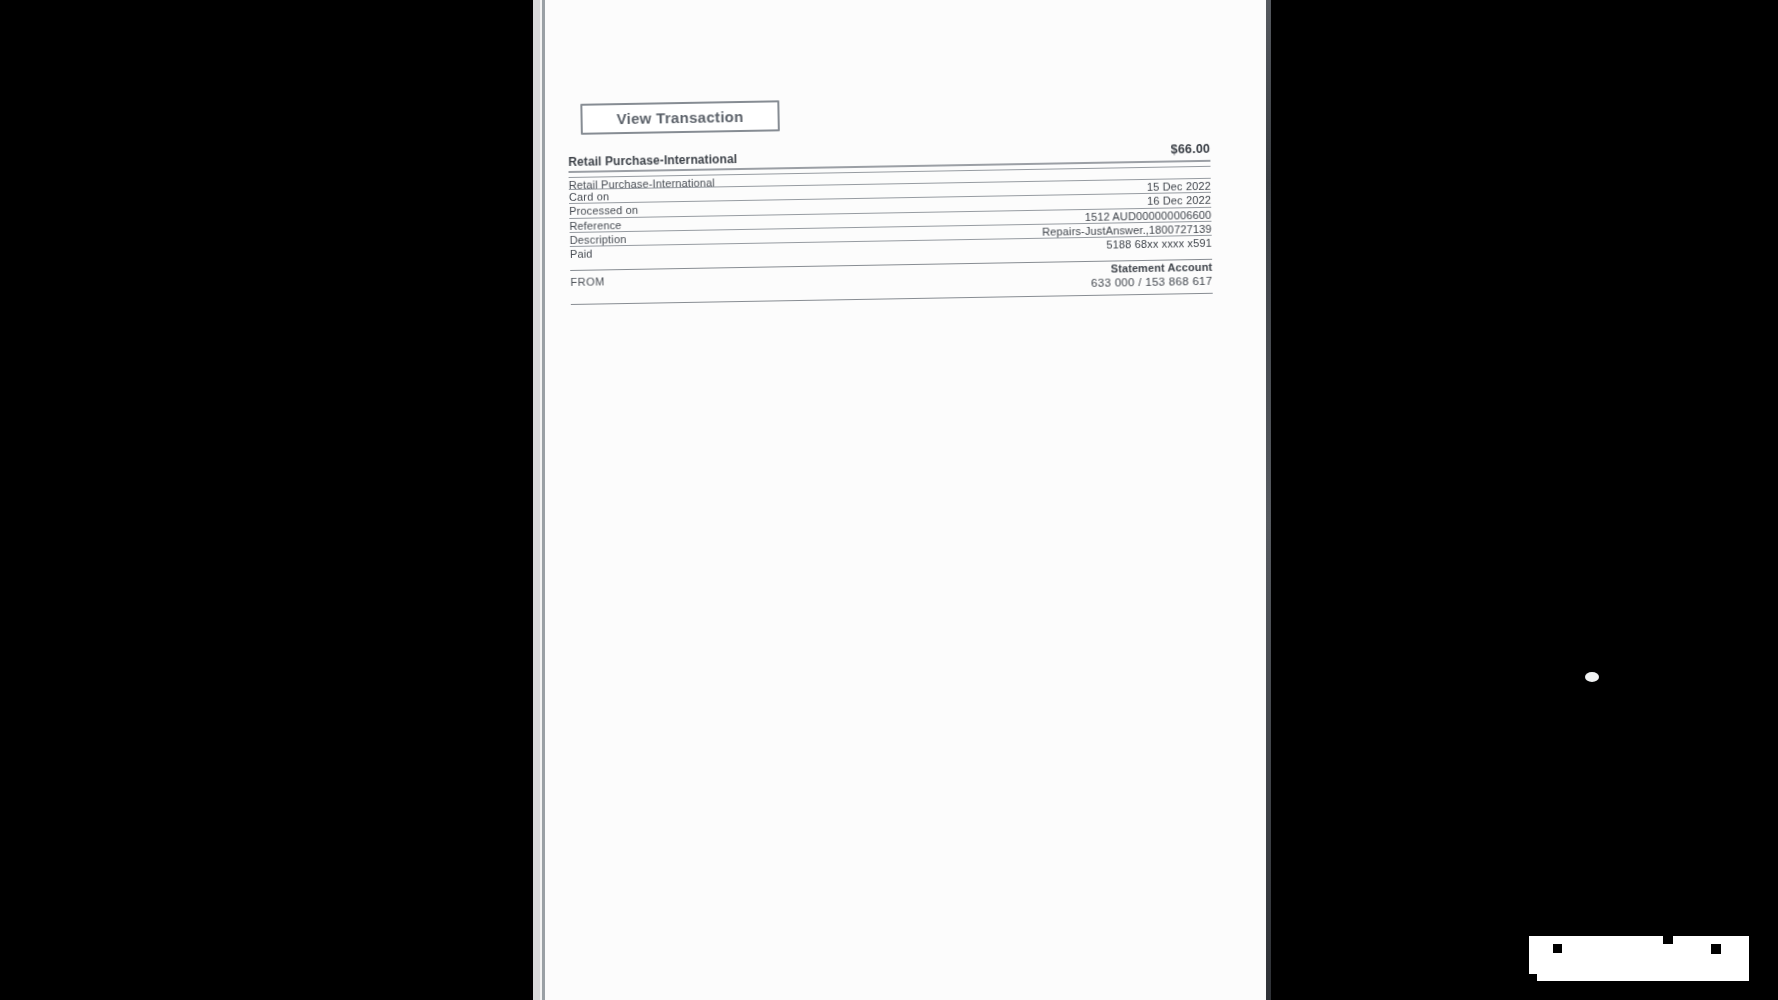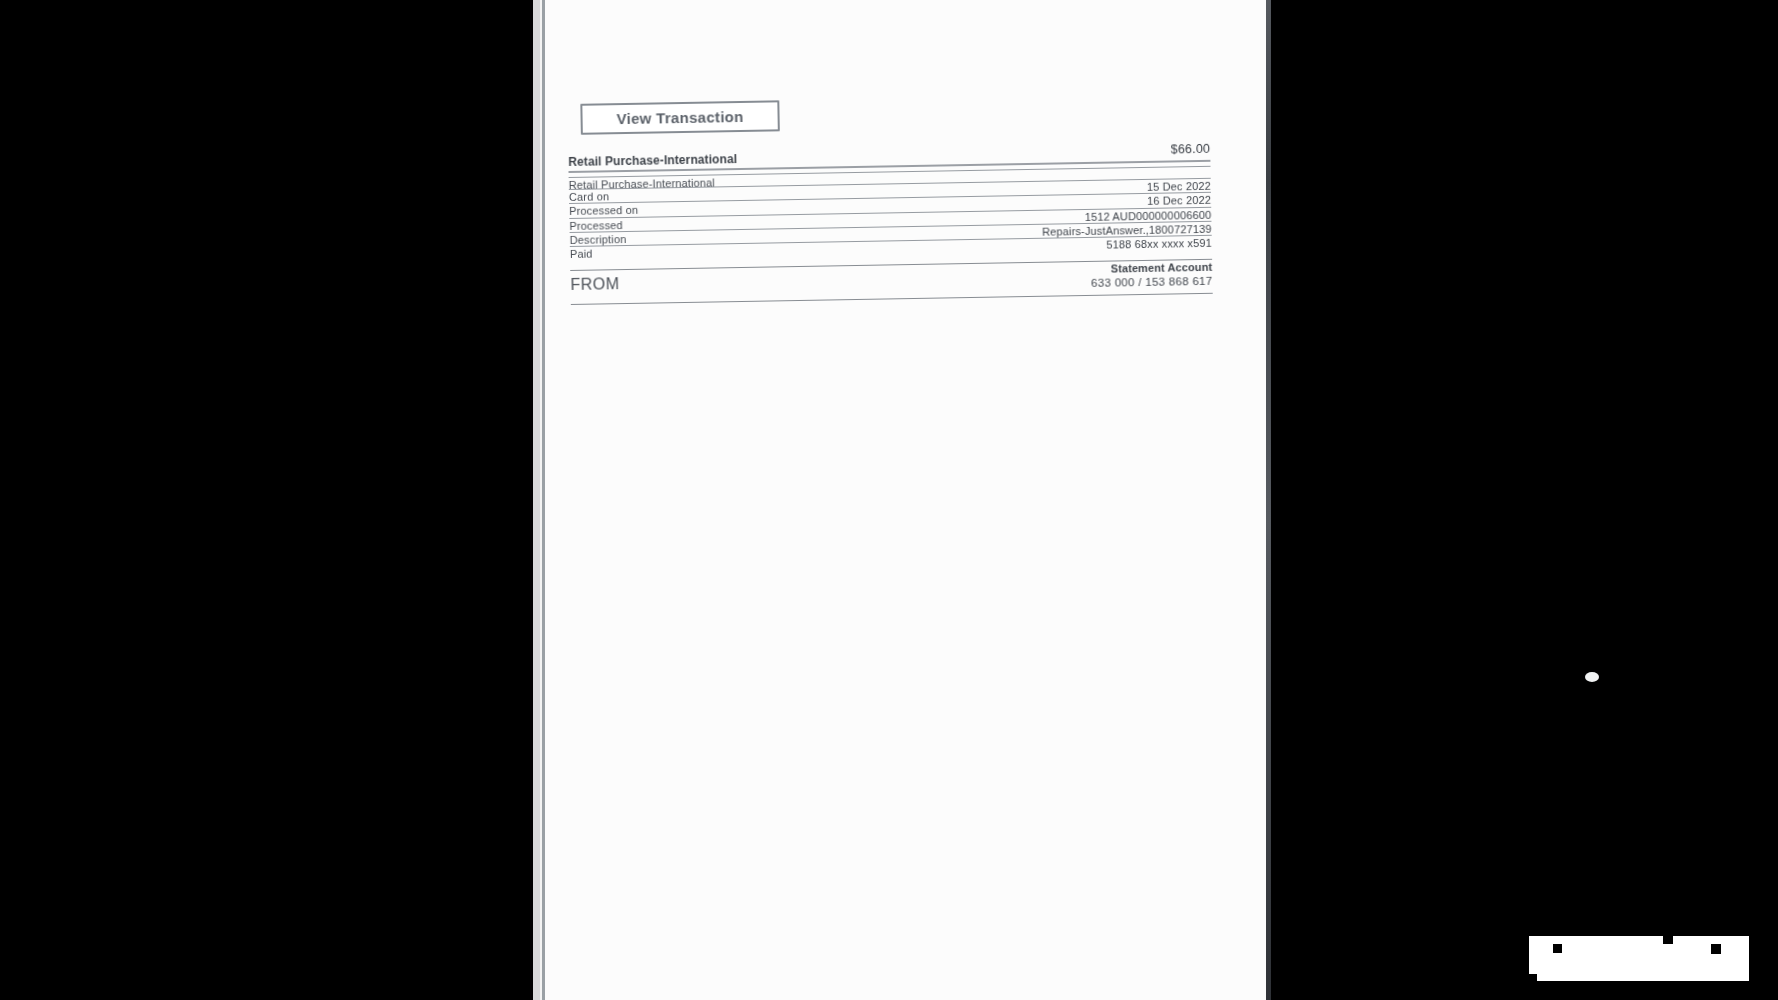--- a/index.html
+++ b/index.html
@@ -38,21 +38,21 @@
     display:flex;align-items:center;justify-content:center;
     font-size:15px;font-weight:600;color:#5c626a;letter-spacing:0.3px;
   }
   .title-row{
     position:absolute;left:0;top:150px;width:642px;height:23px;
     border-bottom:2px solid #9b9fa5;
     display:flex;justify-content:space-between;align-items:flex-end;
     padding-bottom:2px;
   }
   .doc-title{font-size:12px;font-weight:bold;color:#3d4249;letter-spacing:0.1px;}
-  .doc-amount{font-size:12.5px;font-weight:normal;color:#383d44;margin-bottom:2px;letter-spacing:0.2px;}
+  .doc-amount{font-size:12.5px;font-weight:bold;color:#383d44;margin-bottom:2px;letter-spacing:0.2px;}
 
   .detail-table{position:absolute;left:0;top:177px;width:642px;border-top:1.5px solid var(--rule);}
   .row{
     display:flex;justify-content:space-between;align-items:flex-start;
     border-bottom:1.5px solid var(--rule);
     font-size:11px;letter-spacing:0.15px;padding-top:1px;
   }
   .row .lbl{color:#474c53;}
   .row .val{color:#3f444b;text-align:right;}
   .r1{height:12px;}
@@ -60,21 +60,21 @@
   .r3{height:15px;}
   .r4{height:14px;}
   .r5{height:14px;}
   .r6{height:24px;border-bottom:none;}
 
   .from-section{
     position:absolute;left:0;top:270px;width:642px;height:35px;
     border-top:1.5px solid #878c92;border-bottom:1.5px solid #878c92;
     display:flex;justify-content:space-between;
   }
-  .from-label{font-size:16px;color:#4c5158;letter-spacing:0.5px;margin-top:5px;}
+  .from-label{font-size:11px;color:#4c5158;letter-spacing:0.5px;margin-top:5px;}
   .from-right{text-align:right;margin-top:1px;}
   .acct-name{font-size:11px;font-weight:bold;color:#3e434a;letter-spacing:0.1px;}
   .acct-num{font-size:11.5px;color:#42474e;margin-top:2px;letter-spacing:0.3px;}
 
   .scan-smudge{position:absolute;left:1040px;top:672px;width:14px;height:10px;
     background:#f2f3f4;border-radius:50%;}
 
   
   .ui-fragment{position:absolute;left:1513px;top:936px;width:220px;height:45px;background:#ffffff;}
   .ui-fragment .mark{position:absolute;background:#000000;}
@@ -116,21 +116,21 @@
       </div>
       <div class="row r2">
         <span class="lbl">Card on</span>
         <span class="val">15 Dec 2022</span>
       </div>
       <div class="row r3">
         <span class="lbl">Processed on</span>
         <span class="val">16 Dec 2022</span>
       </div>
       <div class="row r4">
-        <span class="lbl">Processed</span>
+        <span class="lbl">Reference</span>
         <span class="val">1512 AUD000000006600</span>
       </div>
       <div class="row r5">
         <span class="lbl">Description</span>
         <span class="val">Repairs-JustAnswer.,1800727139</span>
       </div>
       <div class="row r6">
         <span class="lbl">Paid</span>
         <span class="val">5188 68xx xxxx x591</span>
       </div>

